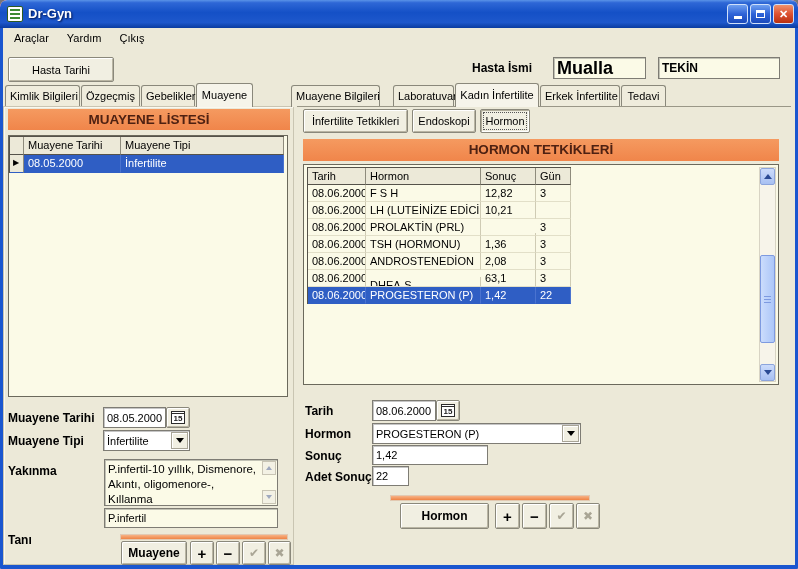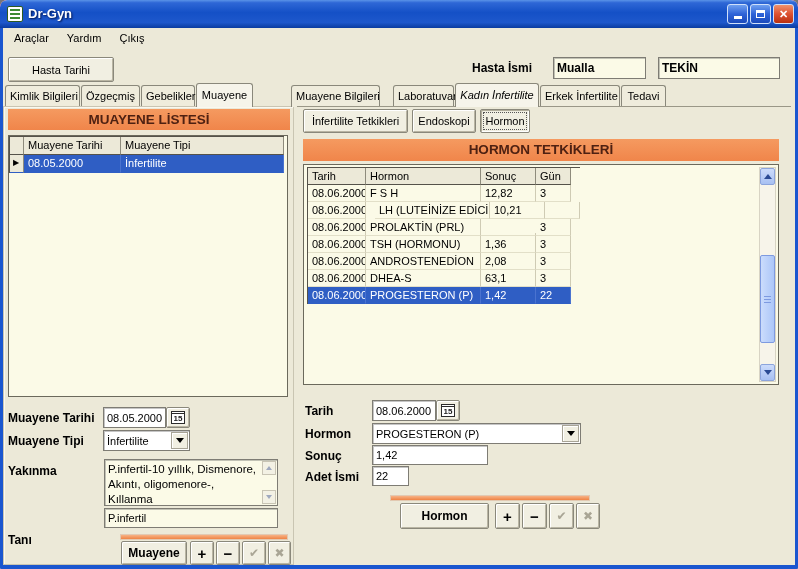--- a/index.html
+++ b/index.html
@@ -102,21 +102,21 @@
 
   <div class="abs menubar">
     <span class="menu-item">Araçlar</span>
     <span class="menu-item">Yardım</span>
     <span class="menu-item">Çıkış</span>
   </div>
 
   <div class="abs btn" style="left:8px;top:57px;width:106px;height:25px;">Hasta Tarihi</div>
   <div class="abs lbl" style="left:472px;top:61px;">Hasta İsmi</div>
   <div class="abs" style="left:553px;top:57px;width:93px;height:22px;">
-    <input class="field cream bold" style="font-size: 12px;" value="Mualla">
+    <input class="field cream bold" style="font-size: 18px;" value="Mualla">
   </div>
   <div class="abs" style="left:658px;top:57px;width:122px;height:22px;">
     <input class="field cream bold" style="font-size: 12px;" value="TEKİN">
   </div>
 
   <div class="abs tab" style="left:5px;top:85px;width:75px;">Kimlik Bilgileri</div>
   <div class="abs tab" style="left:81px;top:85px;width:59px;">Özgeçmiş</div>
   <div class="abs tab" style="left:141px;top:85px;width:54px;">Gebelikler</div>
   <div class="abs tab active" style="left:196px;top:83px;width:57px;">Muayene</div>
 
@@ -173,21 +173,21 @@
 
   <div class="abs orange-bar" style="left:120px;top:534px;width:168px;height:6px;"></div>
   <div class="abs btn bold" style="left:121px;top:541px;width:66px;height:24px;font-size:12px;">Muayene</div>
   <div class="abs btn nav-glyph" style="left:190px;top:541px;width:24px;height:24px;">+</div>
   <div class="abs btn nav-glyph" style="left:216px;top:541px;width:24px;height:24px;">−</div>
   <div class="abs btn disabled" style="left:242px;top:541px;width:24px;height:24px;font-size:12px;">✔</div>
   <div class="abs btn disabled" style="left:268px;top:541px;width:23px;height:24px;font-size:12px;">✖</div>
 
   <div class="abs tab" style="left:291px;top:85px;width:89px;">Muayene Bilgileri</div>
   <div class="abs tab" style="left:393px;top:85px;width:61px;">Laboratuvar</div>
-  <div class="abs tab active" style="left:455px;top:83px;width:84px;font-style:italic;">Kadın İnfertilite</div>
+  <div class="abs tab active" style="left:455px;top:83px;width:84px;">Kadın İnfertilite</div>
   <div class="abs tab" style="left:540px;top:85px;width:80px;">Erkek İnfertilite</div>
   <div class="abs tab" style="left:621px;top:85px;width:45px;">Tedavi</div>
   <div class="abs hline" style="left:297px;top:106px;width:494px;"></div>
 
   <div class="abs btn" style="left:303px;top:109px;width:105px;height:24px;">İnfertilite Tetkikleri</div>
   <div class="abs btn" style="left:412px;top:109px;width:64px;height:24px;">Endoskopi</div>
   <div class="abs btn pressed" style="left:480px;top:109px;width:50px;height:24px;">Hormon</div>
 
   <div class="abs orange-hdr" style="left:303px;top:139px;width:476px;height:22px;line-height:22px;">HORMON TETKİKLERİ</div>
 
@@ -201,21 +201,21 @@
             <div class="g-cell" style="width: 35px;">Gün</div>
           </div>
           <div class="g-row" style="height: 17px;">
             <div class="g-cell" style="width: 58px;">08.06.2000</div>
             <div class="g-cell" style="width: 115px;">F S H</div>
             <div class="g-cell" style="width: 55px;">12,82</div>
             <div class="g-cell" style="width: 35px;">3</div>
           </div>
           <div class="g-row" style="height: 17px;">
             <div class="g-cell" style="width: 58px;">08.06.2000</div>
-            <div class="g-cell" style="width: 115px; margin-left: 9px;">LH (LUTEİNİZE EDİCİ</div>
+            <div class="g-cell" style="width: 115px;">LH (LUTEİNİZE EDİCİ</div>
             <div class="g-cell" style="width: 55px;">10,21</div>
             <div class="g-cell" style="width: 35px;"></div>
           </div>
           <div class="g-row" style="height: 17px;">
             <div class="g-cell" style="width: 58px;">08.06.2000</div>
             <div class="g-cell" style="width: 115px;">PROLAKTİN (PRL)</div>
             <div class="g-cell" style="width: 55px; margin-top: 14px;">29</div>
             <div class="g-cell" style="width: 35px;">3</div>
           </div>
           <div class="g-row" style="height: 17px;">
@@ -225,21 +225,21 @@
             <div class="g-cell" style="width: 35px;">3</div>
           </div>
           <div class="g-row" style="height: 17px;">
             <div class="g-cell" style="width: 58px;">08.06.2000</div>
             <div class="g-cell" style="width: 115px;">ANDROSTENEDİON</div>
             <div class="g-cell" style="width: 55px;">2,08</div>
             <div class="g-cell" style="width: 35px;">3</div>
           </div>
           <div class="g-row" style="height: 17px;">
             <div class="g-cell" style="width: 58px;">08.06.2000</div>
-            <div class="g-cell" style="width: 115px;">DHEA-S</div>
+            <div class="g-cell" style="width: 115px; margin-top: 7px;">DHEA-S</div>
             <div class="g-cell" style="width: 55px;">63,1</div>
             <div class="g-cell" style="width: 35px;">3</div>
           </div>
           <div class="g-row sel" style="height: 17px;">
             <div class="g-cell" style="width: 58px;">08.06.2000</div>
             <div class="g-cell" style="width: 115px;">PROGESTERON (P)</div>
             <div class="g-cell" style="width: 55px;">1,42</div>
             <div class="g-cell" style="width: 35px;">22</div>
           </div>
         </div>
@@ -273,21 +273,21 @@
     <span class="combo-arrow">
         <span class="tri-down"></span>
       </span>
   </div>
 
   <div class="abs lbl" style="left:305px;top:449px;">Sonuç</div>
   <div class="abs" style="left:372px;top:445px;width:116px;height:20px;">
     <input class="field white" value="1,42" style="">
   </div>
 
-  <div class="abs lbl" style="left:305px;top:470px;">Adet İsmi</div>
+  <div class="abs lbl" style="left:305px;top:470px;">Adet Sonuç</div>
   <div class="abs" style="left:372px;top:466px;width:37px;height:20px;">
     <input class="field white" value="22" style="">
   </div>
 
   <div class="abs orange-bar" style="left:390px;top:495px;width:200px;height:6px;"></div>
   <div class="abs btn bold" style="left:400px;top:503px;width:89px;height:26px;font-size:12px;">Hormon</div>
   <div class="abs btn nav-glyph" style="left:495px;top:503px;width:25px;height:26px;">+</div>
   <div class="abs btn nav-glyph" style="left:522px;top:503px;width:25px;height:26px;">−</div>
   <div class="abs btn disabled" style="left:549px;top:503px;width:25px;height:26px;font-size:12px;">✔</div>
   <div class="abs btn disabled" style="left:576px;top:503px;width:24px;height:26px;font-size:12px;">✖</div>

